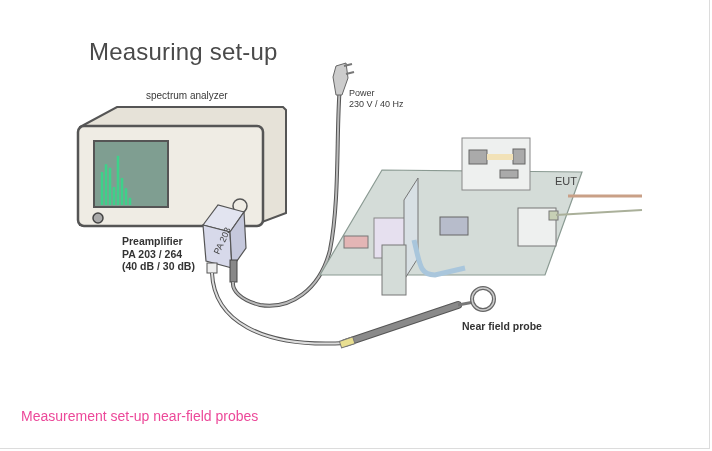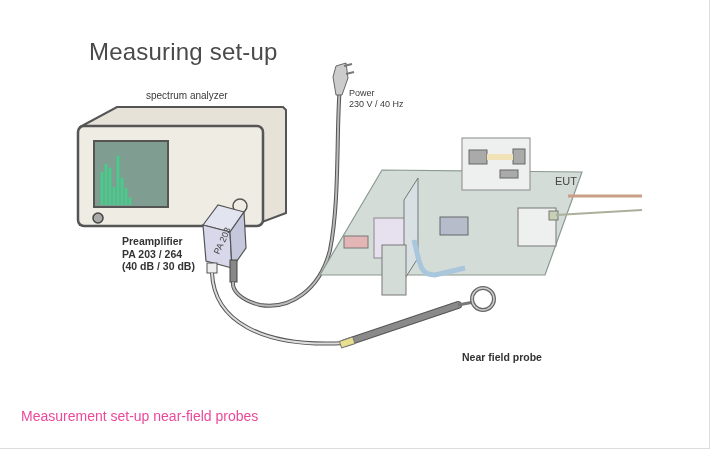--- a/index.html
+++ b/index.html
@@ -90,15 +90,15 @@
   <div class="lbl" style="left:349px; top:88px; font-size:9px; line-height:11px;">
     <div>Power</div>
     <div>230 V / 40 Hz</div>
   </div>
   <div class="lbl-bold" style="left:122px; top:235px;">
     <div>Preamplifier</div>
     <div>PA 203 / 264</div>
     <div>(40 dB / 30 dB)</div>
   </div>
   <div class="lbl" style="left:536px; top:175px; font-size:11px; color:#444;padding-left:19px;">EUT</div>
-  <div class="lbl-bold" style="left:462px; top:320px;margin-top:31px;">Near field probe</div>
+  <div class="lbl-bold" style="left:462px; top:320px;">Near field probe</div>
   <div class="caption">Measurement set-up near-field probes</div>
 </div>
 
 </body></html>

